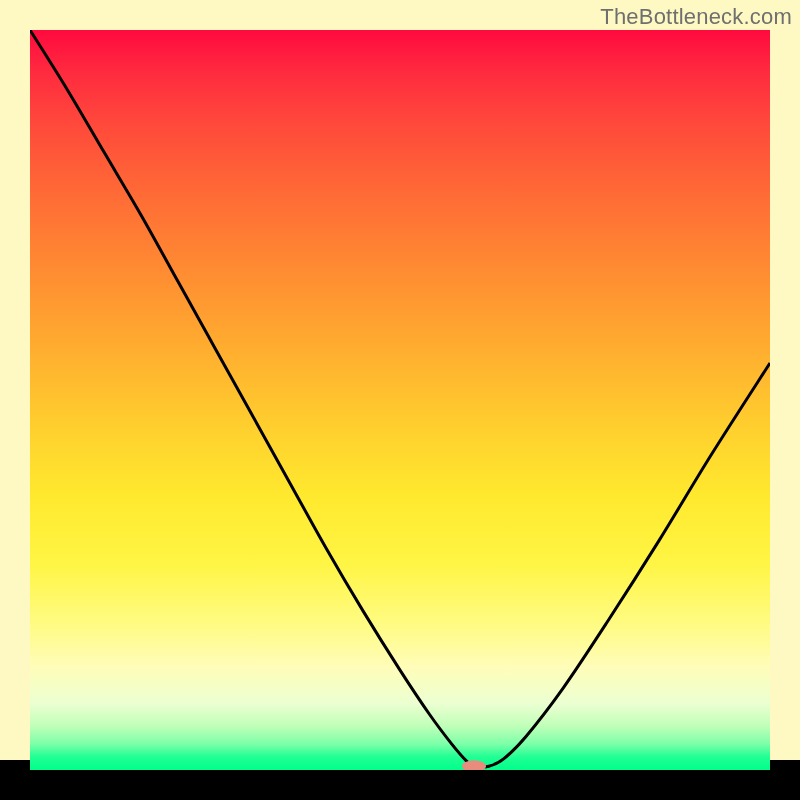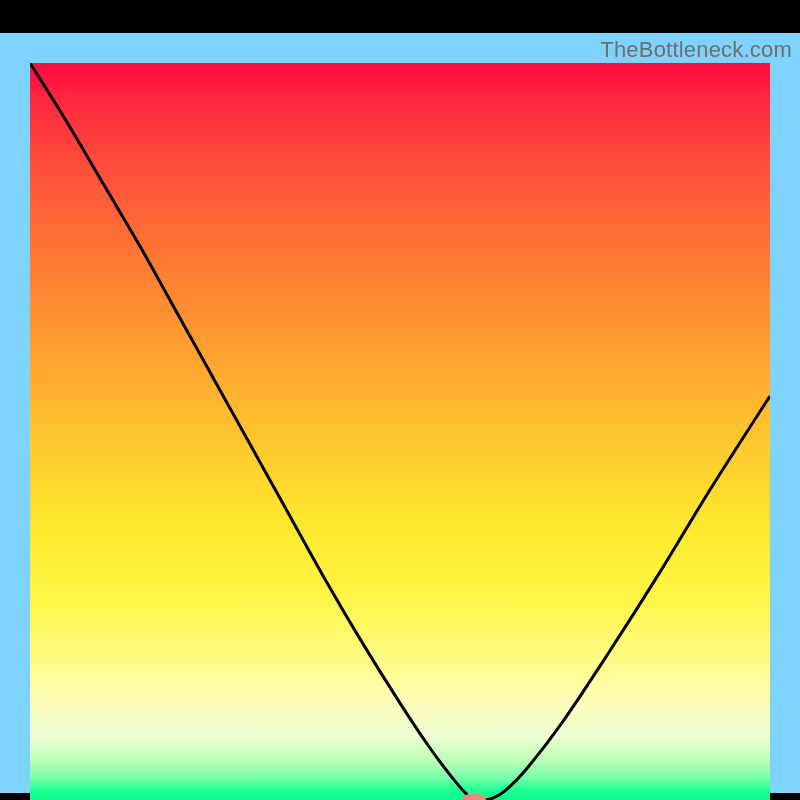--- a/index.html
+++ b/index.html
@@ -9,22 +9,21 @@
     height: 800px;
     background: #000;
     overflow: hidden;
   }
   .frame {
     position: absolute;
     left: 0;
     top: 0;
     width: 800px;
     height: 760px;
-    background: #7dd3fc;
-    margin-top: 33px;
+    background: #fef9c3;
   }
   .plot-area {
     position: absolute;
     left: 30px;
     top: 30px;
     width: 740px;
     height: 740px;
     overflow: hidden;
   }
   .gradient-bg {

